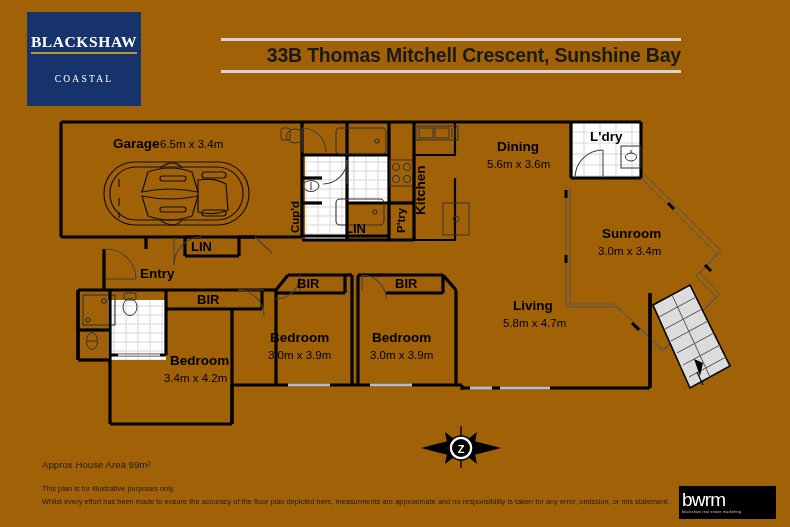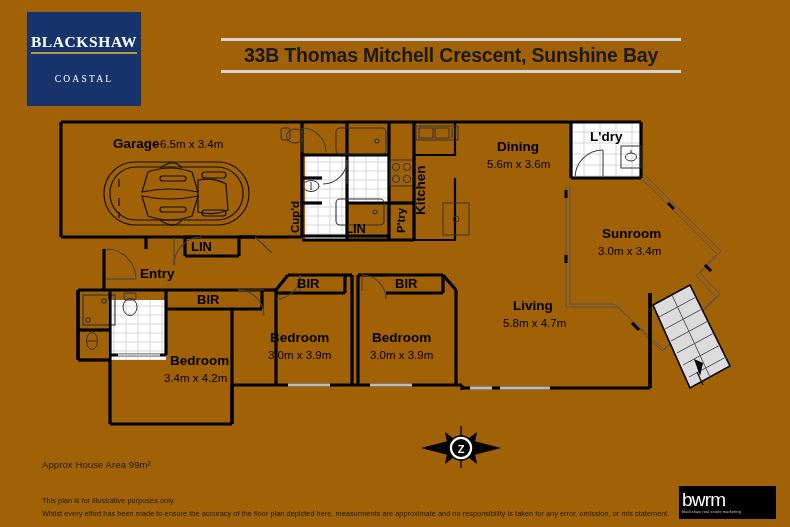--- a/index.html
+++ b/index.html
@@ -60,21 +60,21 @@
     height: 3px;
     background: #d5d5d5;
     width: 100%;
   }
   #title-text {
     font-family: "Liberation Sans", sans-serif;
     font-weight: bold;
     font-size: 19.5px;
     letter-spacing: -0.2px;
     color: #1a1a1a;
-    text-align: center;
+    text-align: right;
     padding: 3px 0 3px 0;
     white-space: nowrap;
   }
 
   
   #plan {
     position: absolute;
     left: 0;
     top: 0;
   }
@@ -82,21 +82,21 @@
   
   #footer {
     position: absolute;
     left: 42px;
     top: 459px;
     width: 640px;
   }
   #area-text {
     font-size: 9.5px;
     color: #1a1a1a;
-    margin-bottom: 24px;
+    margin-bottom: 12px;
     letter-spacing: 0.1px;
   }
   .disclaimer {
     font-size: 7.3px;
     color: #1a1a1a;
     line-height: 1.85;
     letter-spacing: 0.05px;
   }
 
   #bwrm {

